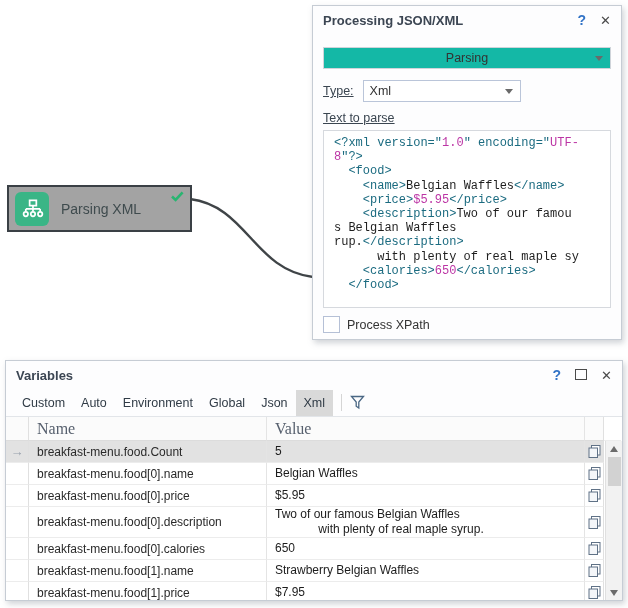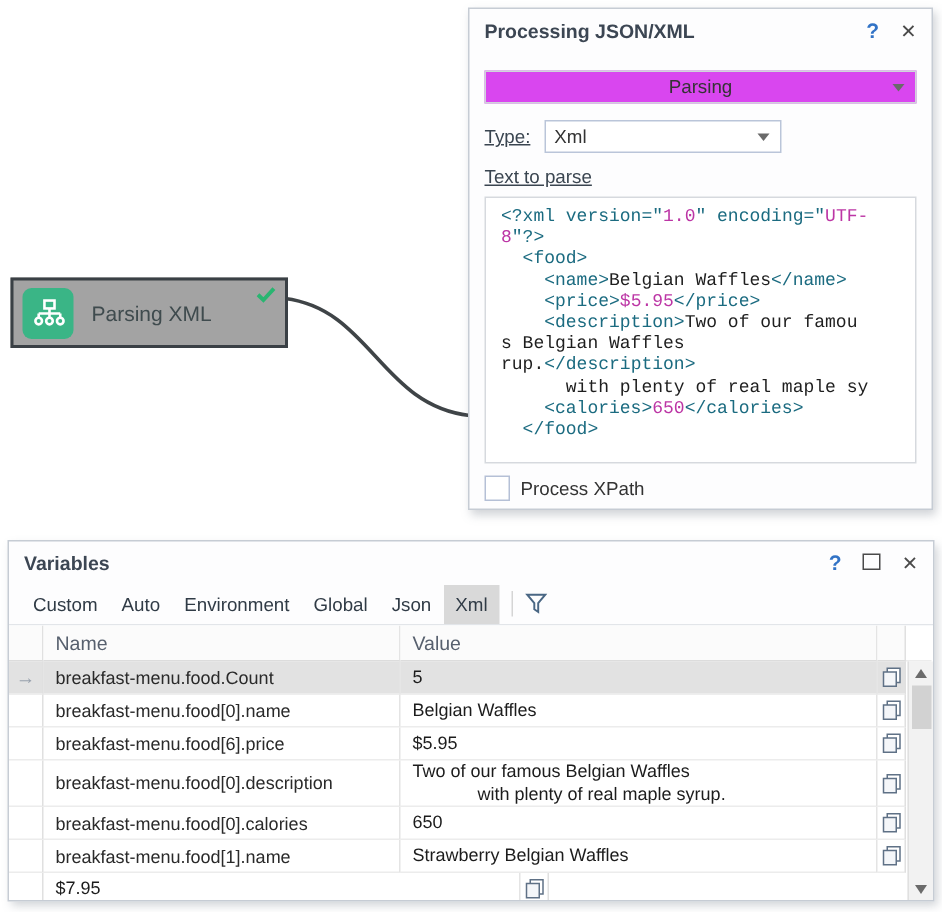--- a/index.html
+++ b/index.html
@@ -23,21 +23,21 @@
          box-shadow:2px 3px 6px rgba(120,130,140,.35);}
   .titlebar{height:28px;display:flex;align-items:center;padding:0 10px;}
   .titlebar .title{font-size:13px;font-weight:bold;color:#3c4653;flex:1;}
   .tb-btn{font-size:13px;color:#4a4a4a;margin-left:14px;cursor:default;line-height:1;}
   .tb-help{color:#3273c6;font-weight:bold;font-size:14px;}
   .tb-max{width:10px;height:9px;border:1.5px solid #4a4a4a;display:inline-block;}
 
   
   .processing{left:312px;top:5px;width:308px;height:333px;}
   .proc-body{padding:0 10px;}
-  .combo{position:relative;border:1px solid #cfd4da;background:#d946ef;height:20px;
+  .combo{position:relative;border:1px solid #cfd4da;background:#14b8a6;height:20px;
          display:flex;align-items:center;font-size:12.5px;color:#333;}
   .combo .arrow{position:absolute;right:7px;top:8px;width:0;height:0;
                 border-left:4px solid transparent;border-right:4px solid transparent;
                 border-top:5px solid #6a6a6a;}
   .parsing-combo{margin-top:13px;justify-content:center;}
   .type-row{display:flex;align-items:center;margin-top:11px;}
   .underlined-label{font-size:12.5px;color:#3a4550;text-decoration:underline;}
   .type-combo{width:150px;margin-left:9px;background:#ffffff;border:1px solid #bac5d9;padding-left:6px;}
   .ttp-label{margin-top:9px;display:inline-block;}
   .memo{margin-top:4px;height:166px;border:1px solid #d6d9de;background:#ffffff;
@@ -64,21 +64,21 @@
   .cell{display:flex;align-items:center;box-sizing:border-box;
         border-bottom:1px solid #ececec;overflow:hidden;}
   .c-gutter{width:23px;border-right:1px solid #e0e0e0;justify-content:center;
             color:#98a1ad;font-size:13px;}
   .c-name{width:238px;border-right:1px solid #e4e4e4;padding-left:8px;font-size:12px;color:#2a2a2a;}
   .c-value{width:318px;border-right:1px solid #e4e4e4;padding-left:8px;font-size:12px;color:#1c1c1c;
            white-space:pre;line-height:15px;}
   .c-copy{width:19px;border-right:1px solid #e0e0e0;justify-content:center;}
   .c-scrollsp{width:17px;border-bottom:1px solid #ececec;}
   .grid-header .cell{height:24px;border-bottom:1px solid #dcdcdc;background:#fbfbfb;
-                     color:#57606e;font-size:13px;}
+                     color:#57606e;font-size:16px;font-family:Liberation Serif, serif;}
   .grow.data{min-height:22px;}
   .grow.sel .cell{background:#e2e2e2;}
 
   .vscrollbar{position:absolute;right:0;top:24px;bottom:0;width:17px;background:#f2f2f2;
               border-left:1px solid #e0e0e0;display:flex;flex-direction:column;align-items:center;
               box-sizing:border-box;z-index:5;}
   .sb-arrow{height:15px;display:flex;align-items:center;justify-content:center;width:100%;}
   .sb-up-tri{width:0;height:0;border-left:4px solid transparent;border-right:4px solid transparent;
              border-bottom:6px solid #6b6b6b;}
   .sb-down-tri{width:0;height:0;border-left:4px solid transparent;border-right:4px solid transparent;
@@ -197,21 +197,21 @@
             <div class="cell c-value">Belgian Waffles</div>
             <div class="cell c-copy">
               <svg width="15" height="15" viewBox="0 0 15 15">
                 <rect x="4.5" y="1.5" width="8.5" height="9.5" fill="#ffffff" stroke="#5f7186"></rect>
                 <rect x="2" y="4" width="8.5" height="9.5" fill="#f4f6f9" stroke="#5f7186"></rect>
               </svg>
             </div>
           </div>
           <div class="grow data">
             <div class="cell c-gutter"></div>
-            <div class="cell c-name">breakfast-menu.food[6].price</div>
+            <div class="cell c-name">breakfast-menu.food[0].price</div>
             <div class="cell c-value">$5.95</div>
             <div class="cell c-copy">
               <svg width="15" height="15" viewBox="0 0 15 15">
                 <rect x="4.5" y="1.5" width="8.5" height="9.5" fill="#ffffff" stroke="#5f7186"></rect>
                 <rect x="2" y="4" width="8.5" height="9.5" fill="#f4f6f9" stroke="#5f7186"></rect>
               </svg>
             </div>
           </div>
           <div class="grow data">
             <div class="cell c-gutter"></div>
@@ -242,20 +242,21 @@
             <div class="cell c-value">Strawberry Belgian Waffles</div>
             <div class="cell c-copy">
               <svg width="15" height="15" viewBox="0 0 15 15">
                 <rect x="4.5" y="1.5" width="8.5" height="9.5" fill="#ffffff" stroke="#5f7186"></rect>
                 <rect x="2" y="4" width="8.5" height="9.5" fill="#f4f6f9" stroke="#5f7186"></rect>
               </svg>
             </div>
           </div>
           <div class="grow data">
             <div class="cell c-gutter"></div>
+            <div class="cell c-name">breakfast-menu.food[1].price</div>
             <div class="cell c-value">$7.95</div>
             <div class="cell c-copy">
               <svg width="15" height="15" viewBox="0 0 15 15">
                 <rect x="4.5" y="1.5" width="8.5" height="9.5" fill="#ffffff" stroke="#5f7186"></rect>
                 <rect x="2" y="4" width="8.5" height="9.5" fill="#f4f6f9" stroke="#5f7186"></rect>
               </svg>
             </div>
           </div>
         </div>
       <div class="vscrollbar">

